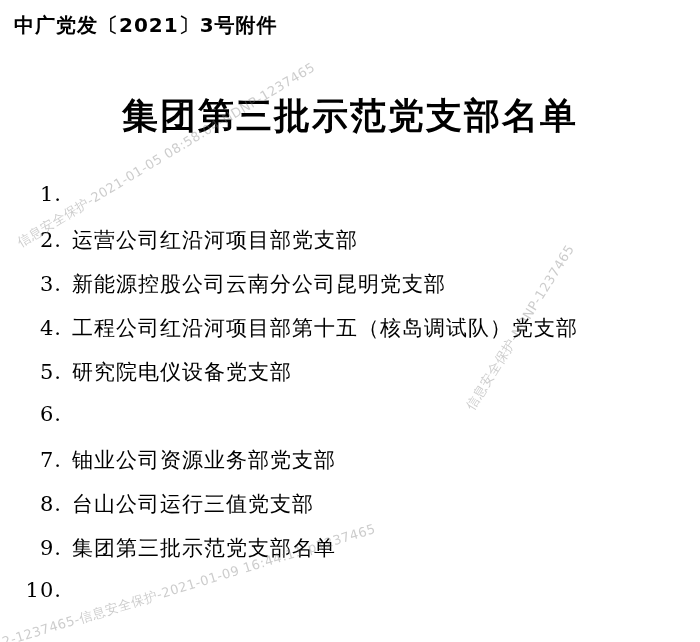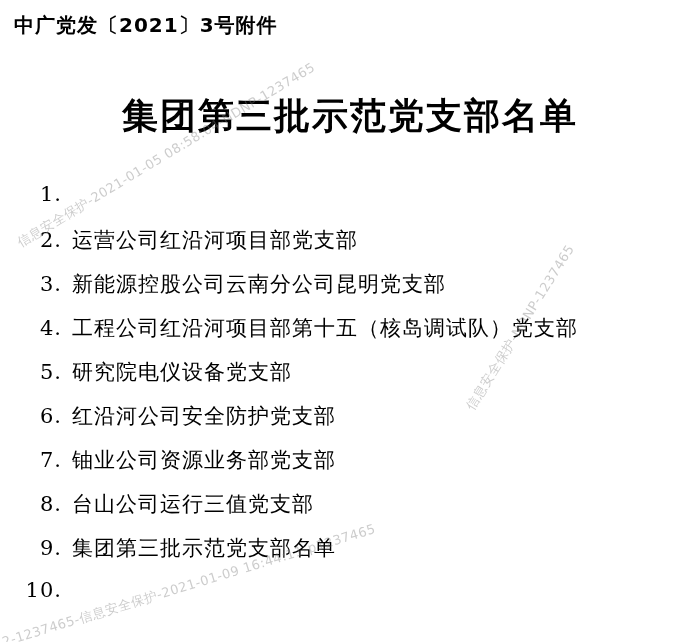--- a/index.html
+++ b/index.html
@@ -120,21 +120,20 @@
     <li class="list-item">
       <span class="item-num">4.</span>
       <span class="item-text">工程公司红沿河项目部第十五（核岛调试队）党支部</span>
     </li>
     <li class="list-item">
       <span class="item-num">5.</span>
       <span class="item-text">研究院电仪设备党支部</span>
     </li>
     <li class="list-item">
       <span class="item-num">6.</span>
-      <span class="item-text">红沿河公司安全防护党支部</span>
     </li>
     <li class="list-item">
       <span class="item-num">7.</span>
       <span class="item-text">铀业公司资源业务部党支部</span>
     </li>
     <li class="list-item">
       <span class="item-num">8.</span>
       <span class="item-text">台山公司运行三值党支部</span>
     </li>
     <li class="list-item">

